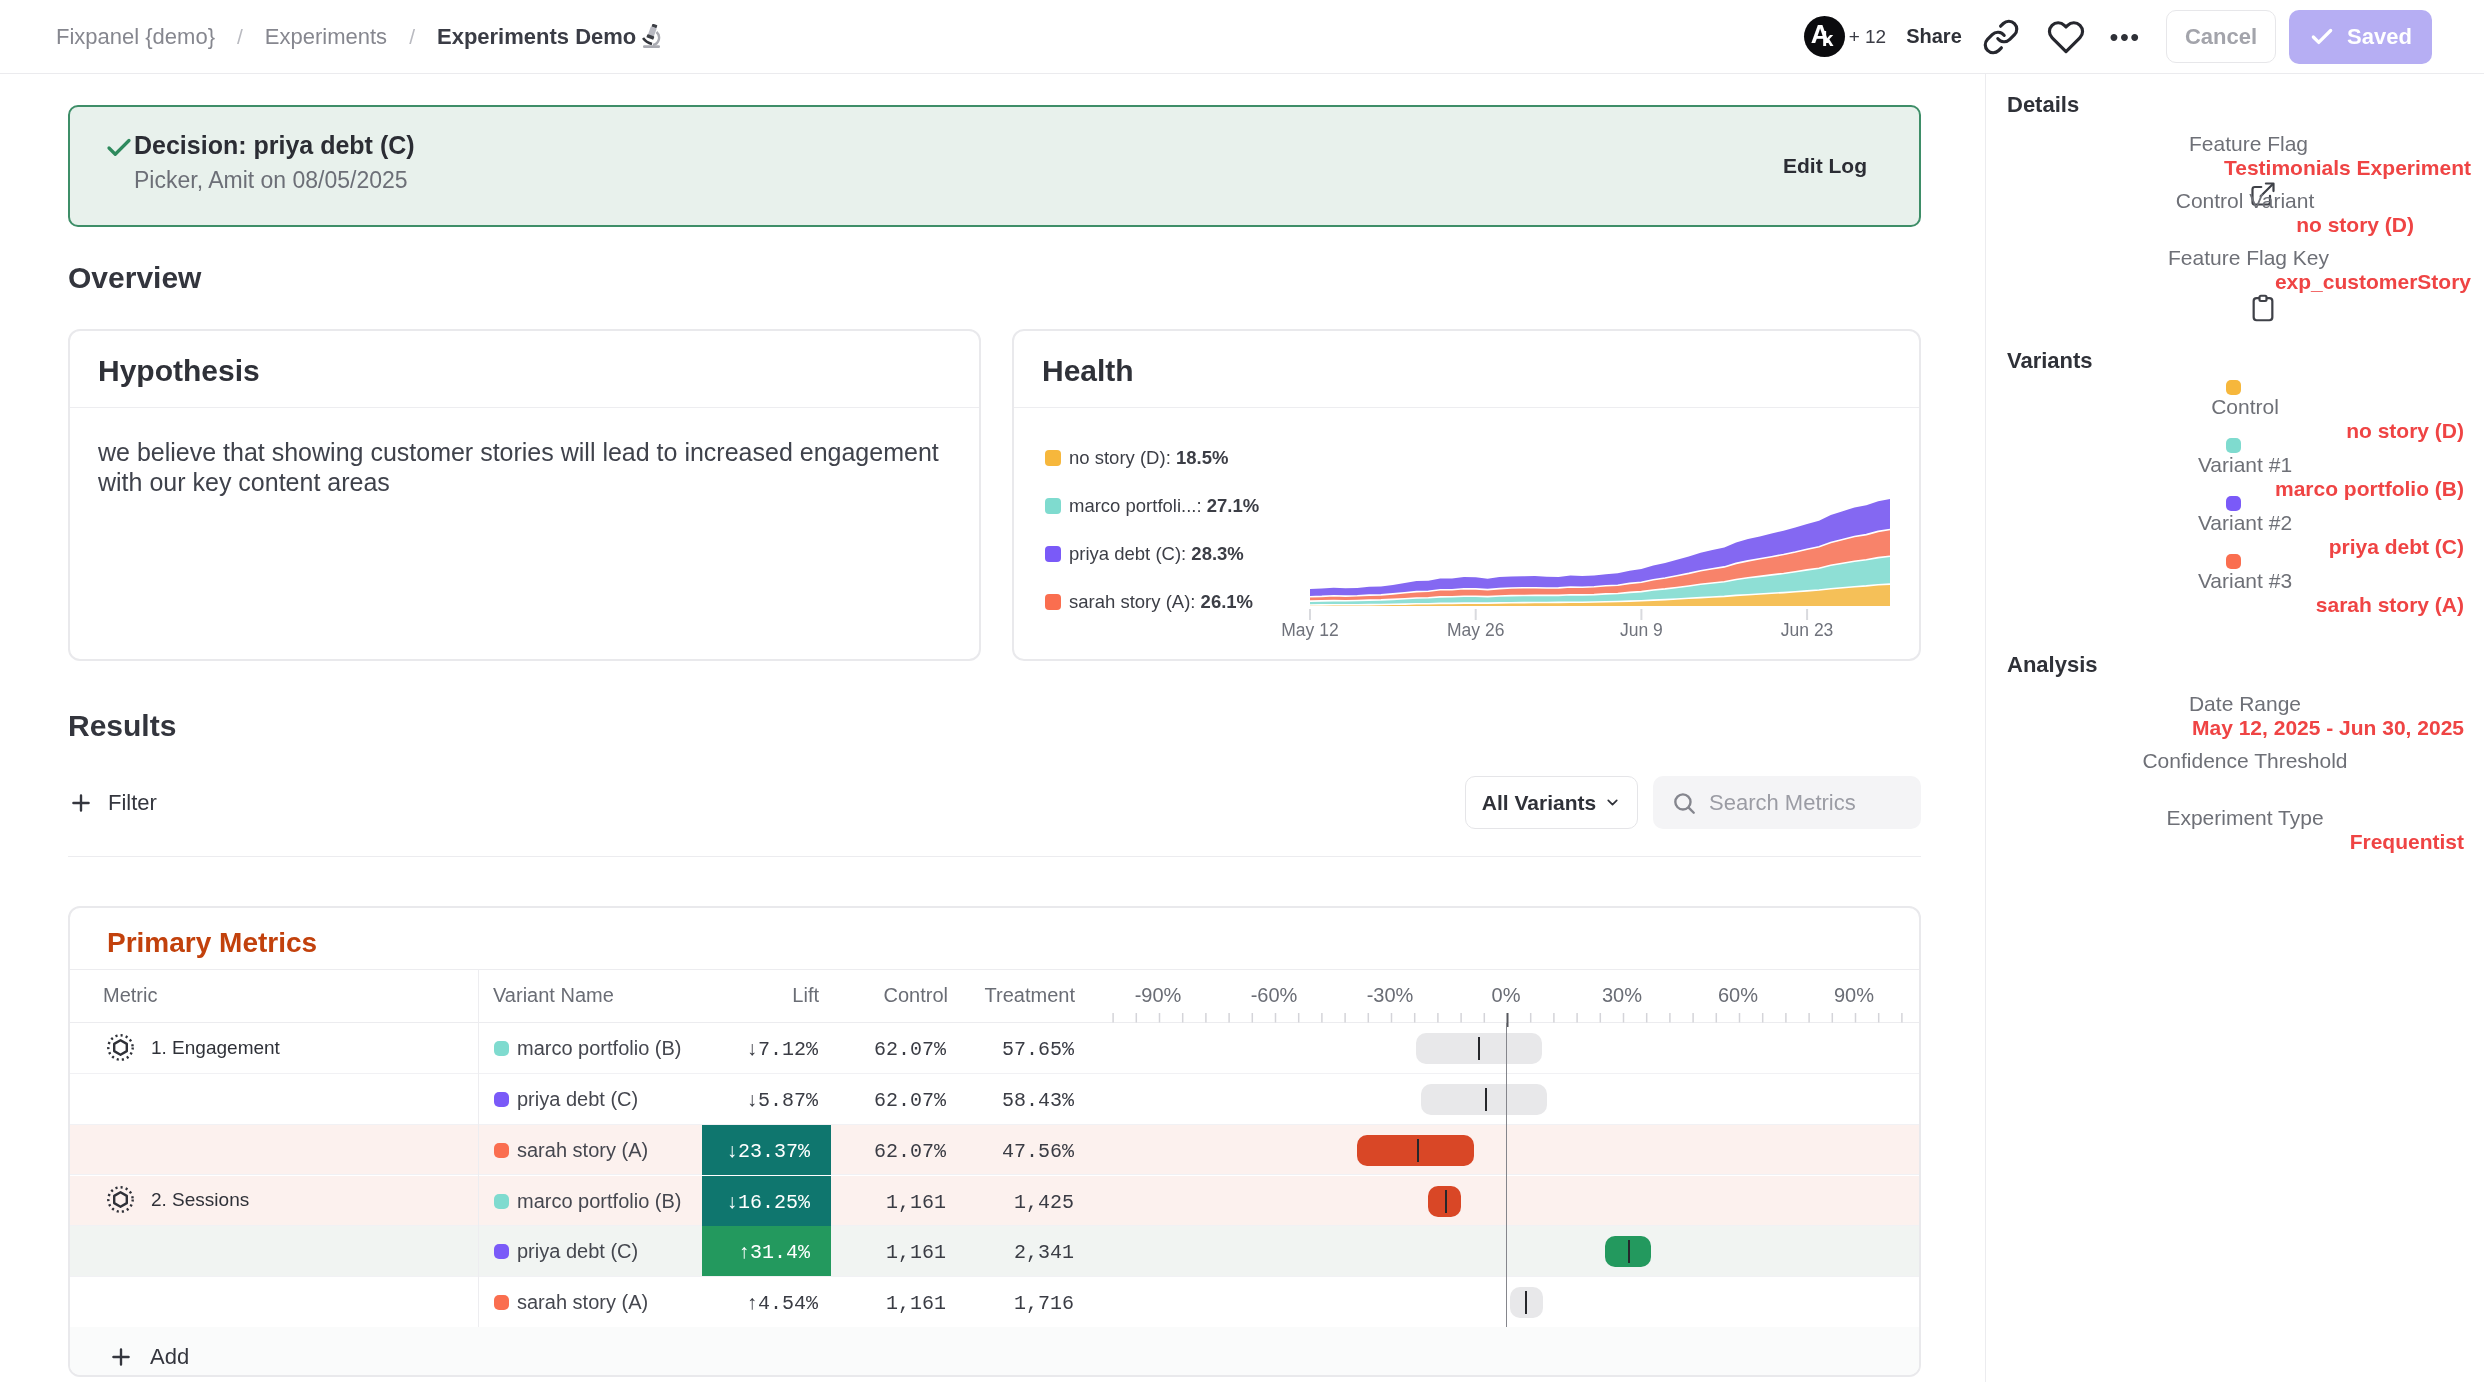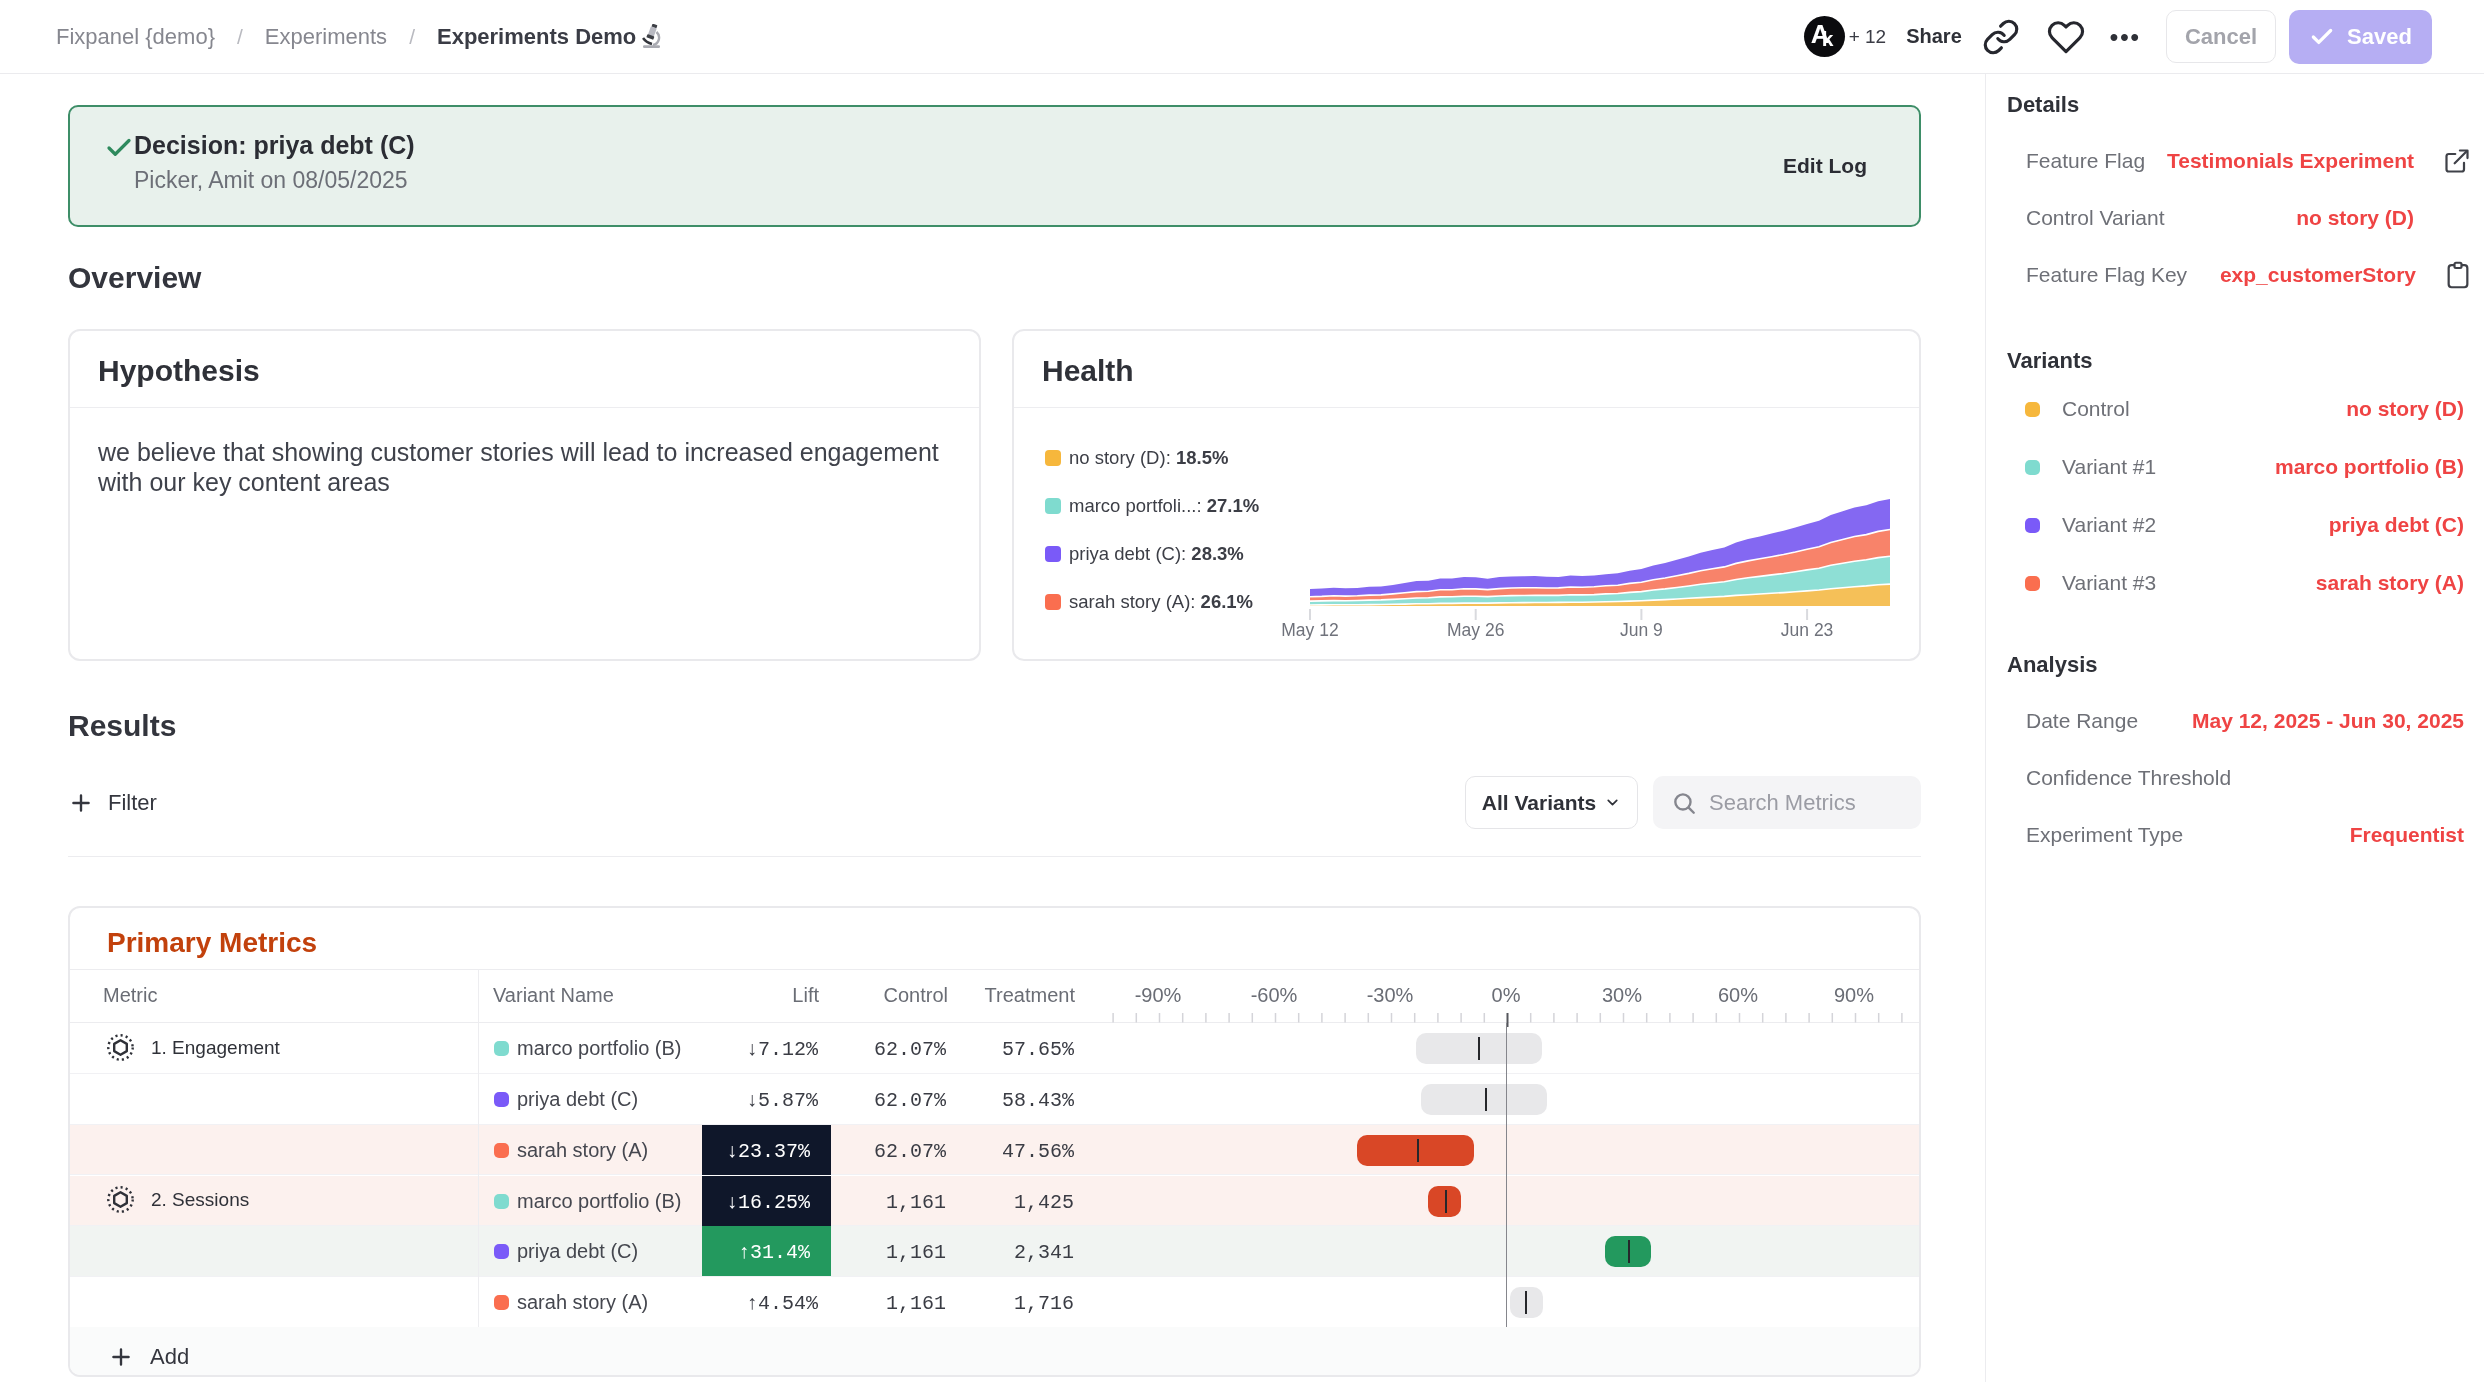--- a/index.html
+++ b/index.html
@@ -70,34 +70,34 @@
 .trow.greenish { background:#f1f4f2; }
 .chip { position:absolute; left:424px; top:18px; width:15px; height:15px; border-radius:5px; }
 .vname { position:absolute; left:447px; top:14px; font-size:20px; color:#45474f; }
 .mono { font-family:"Liberation Mono", monospace; font-size:20px; color:#3a3c44; }
 .rnum { position:absolute; top:15px; text-align:right; }
 .lift { right:1101px; }  
 .ctrlv { right:973px; }
 .treatv { right:845px; }
 .liftcell { position:absolute; left:632px; top:0; width:129px; height:50px; color:#fff;
   text-align:right; padding:15px 21px 0 0; }
-.liftcell.red { background:#0f172a; }
+.liftcell.red { background:#0f766e; }
 .liftcell.green { background:#23995e; }
 .cbar { position:absolute; top:10px; height:31px; border-radius:10px; background:#e8e8ea; }
 .cbar .mk { position:absolute; top:4px; width:2px; height:23px; background:#26272b; }
 .metgroup { position:absolute; left:37px; display:flex; align-items:center; gap:17px;
   font-size:19px; font-weight:500; color:#2f3138; }
 .colsep { position:absolute; left:408px; top:61px; width:1px; height:361px; background:#ededf0; }
 .zeroline { position:absolute; left:1436px; top:115px; width:1px; height:304px; background:#85868c; }
 .mfoot { position:absolute; left:0; top:419px; width:100%; height:48px; background:#fafbfb;
   display:flex; align-items:center; padding-top:12px; padding-left:38px; gap:16px; font-size:22px; font-weight:500; color:#34363e;}
 
 
 .sideh { font-size:22px; font-weight:700; color:#2f3138; height:30px; }
-.srow { display:flex; align-items:center; white-space:nowrap; height:57px; padding-right:20px; margin-left:19px; }
+.srow { display:flex; align-items:center; white-space:nowrap; height:57px; padding-right:20px; margin-left:19px;flex-direction:column; }
 .srow.vr { height:58px; }
 .srow .sicon { margin-left:29px; display:flex; flex:0 0 auto; padding-right:0; }
 .srow:has(.sicon) { padding-right:13px; }
 .lbl.dk { color:#3c3e46; }
 .srow .lbl { color:#6e7077; font-size:21px; }
 .srow .val { margin-left:auto; font-weight:700; font-size:21px; color:#ef4444; }
 .vchip { width:15px; height:15px; border-radius:5px; margin-right:22px; margin-left:-1px; flex:0 0 auto; }
 </style>
 </head>
 <body>

